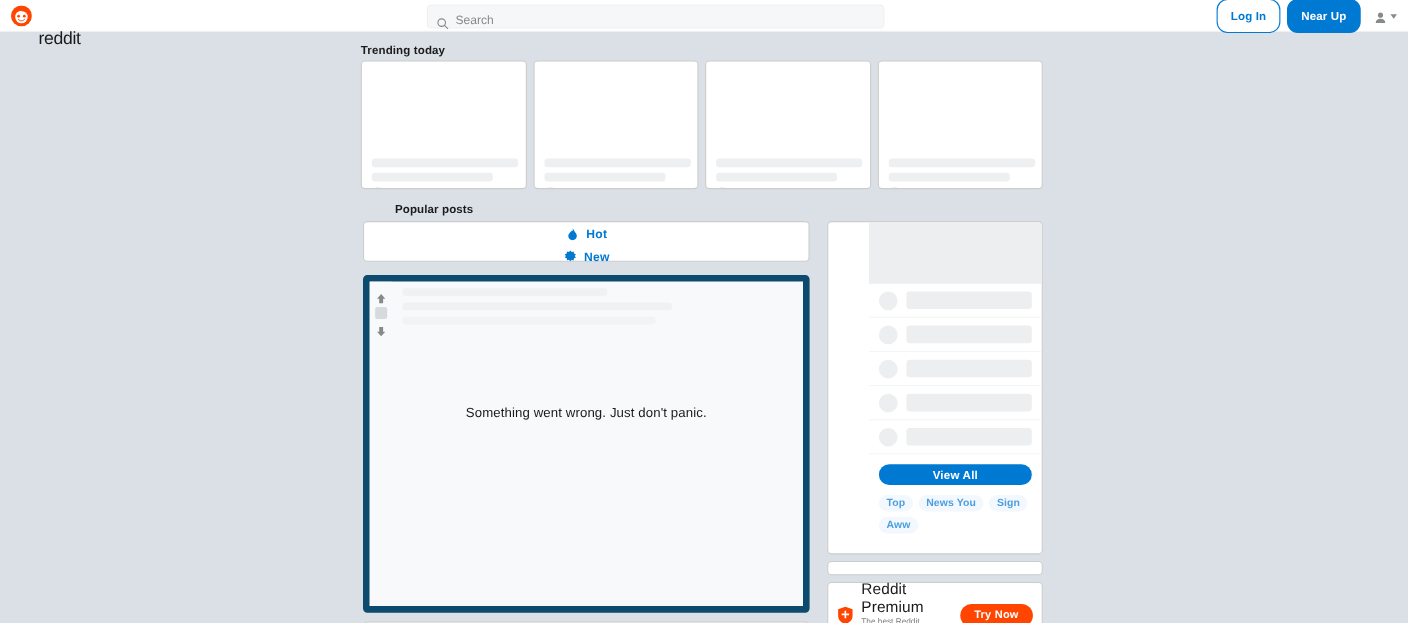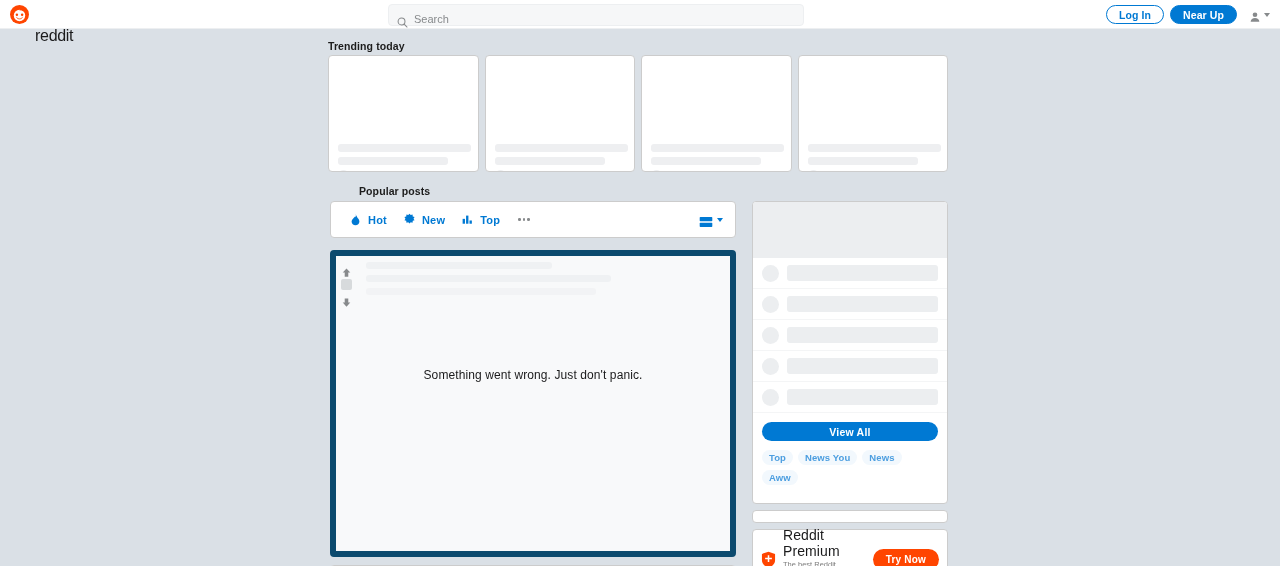--- a/index.html
+++ b/index.html
@@ -44,21 +44,21 @@
     font-family: "Liberation Sans", sans-serif;
     font-size: 11px; color: #1a1a1b; width: 100%;
   }
   .search-input::placeholder { color: #878a8c; }
 
   .hdr-right {
     position: absolute; right: 8px; top: 0; height: 29px;
     display: flex; align-items: center; gap: 6px;
   }
   .btn-login, .btn-signup {
-    height: 19px; min-width: 54px;
+    height: 31px; min-width: 54px;
     border-radius: 10px;
     font-size: 10.5px; font-weight: bold;
     display: flex; align-items: center; justify-content: center;
     cursor: pointer; padding: 0 12px;
     letter-spacing: 0.1px;
   }
   .btn-login { background:#fff; color:#0079d3; border:1px solid #0079d3; }
   .btn-signup { background:#0079d3; color:#fff; border:1px solid #0079d3; }
   .user-menu {
     display: flex; align-items: center; gap: 3px;
@@ -109,20 +109,21 @@
 
   
   .sortbar {
     position: absolute; left: 330px; top: 172px;
     width: 406px; height: 37px;
     background: #fff;
     border: 1px solid #ccc;
     border-radius: 4px;
     display: flex; align-items: center;
     padding: 0 10px;
+    flex-direction: column;
   }
   .sort-tab {
     display: flex; align-items: center; gap: 6px;
     padding: 4px 8px; border-radius: 16px;
     cursor: pointer;
     font-size: 11px; font-weight: bold; color: #0079d3;
     letter-spacing: 0.2px;
   }
   .sort-ico { width: 13px; height: 13px; display: block; flex: none; }
   .dots {
@@ -173,20 +174,21 @@
   }
 
   
   .side-card {
     position: absolute; left: 752px; top: 172px;
     width: 196px; height: 303px;
     background: #fff;
     border: 1px solid #ccc;
     border-radius: 4px;
     overflow: hidden;
+    padding-left: 37px;
   }
   .side-banner { width: 100%; height: 56px; background: #eceef0; }
   .side-row {
     display: flex; align-items: center; gap: 8px;
     height: 31px; padding: 0 9px;
     border-bottom: 1px solid #f4f5f6;
     cursor: pointer;
   }
   .side-av { width: 17px; height: 17px; border-radius: 50%; background: #eceef0; flex: none; }
   .side-bar { flex: 1; height: 16px; background: #eceef0; border-radius: 3px; }
@@ -396,21 +398,21 @@
       <div class="side-bar"></div>
     </div>
     <div class="side-row">
       <div class="side-av"></div>
       <div class="side-bar"></div>
     </div>
     <div class="view-all">View All</div>
     <div class="pill-row">
       <span class="pill">Top</span>
       <span class="pill">News You</span>
-      <span class="pill">News</span>
+      <span class="pill">Sign</span>
       <span class="pill">Aww</span>
     </div>
   </div>
 
   <div class="side-stub"></div>
 
   <div class="premium-card">
     <span class="prem-ico">
       <svg viewBox="0 0 16 18" width="15" height="17">
         <path d="M8 .6 15 3v6.4c0 4.3-3 6.8-7 8-4-1.2-7-3.7-7-8V3z" fill="#ff4500"></path>

